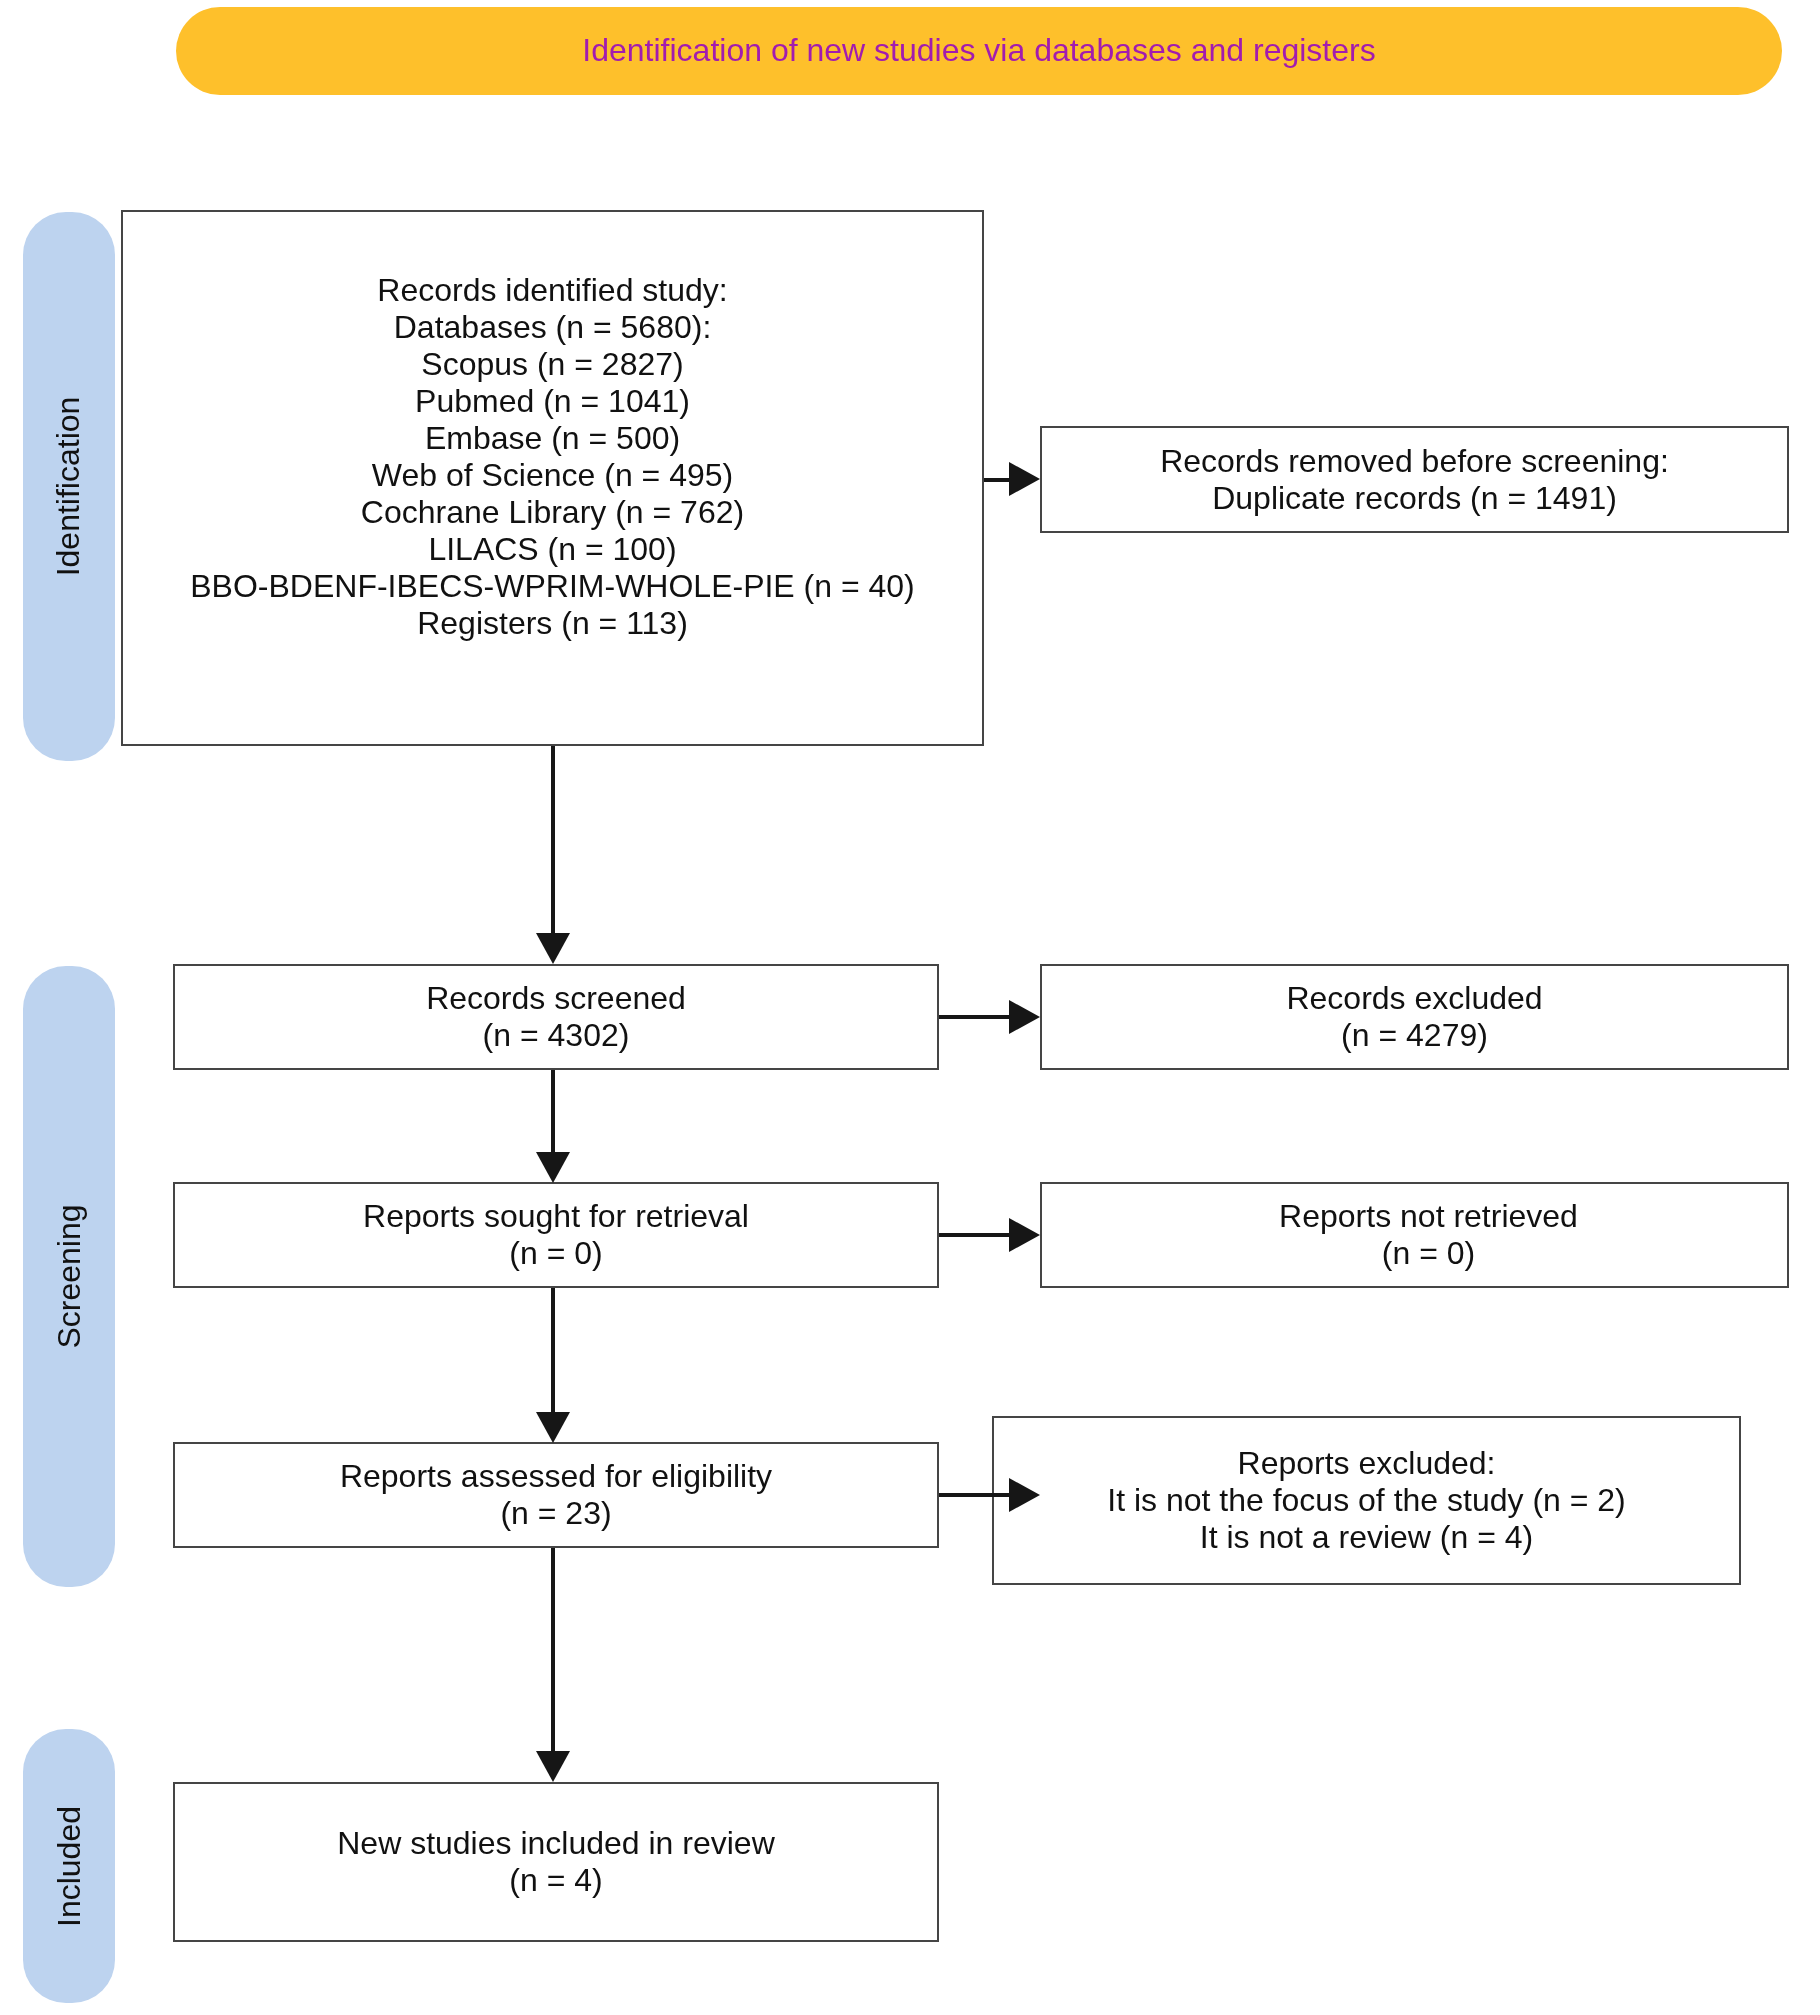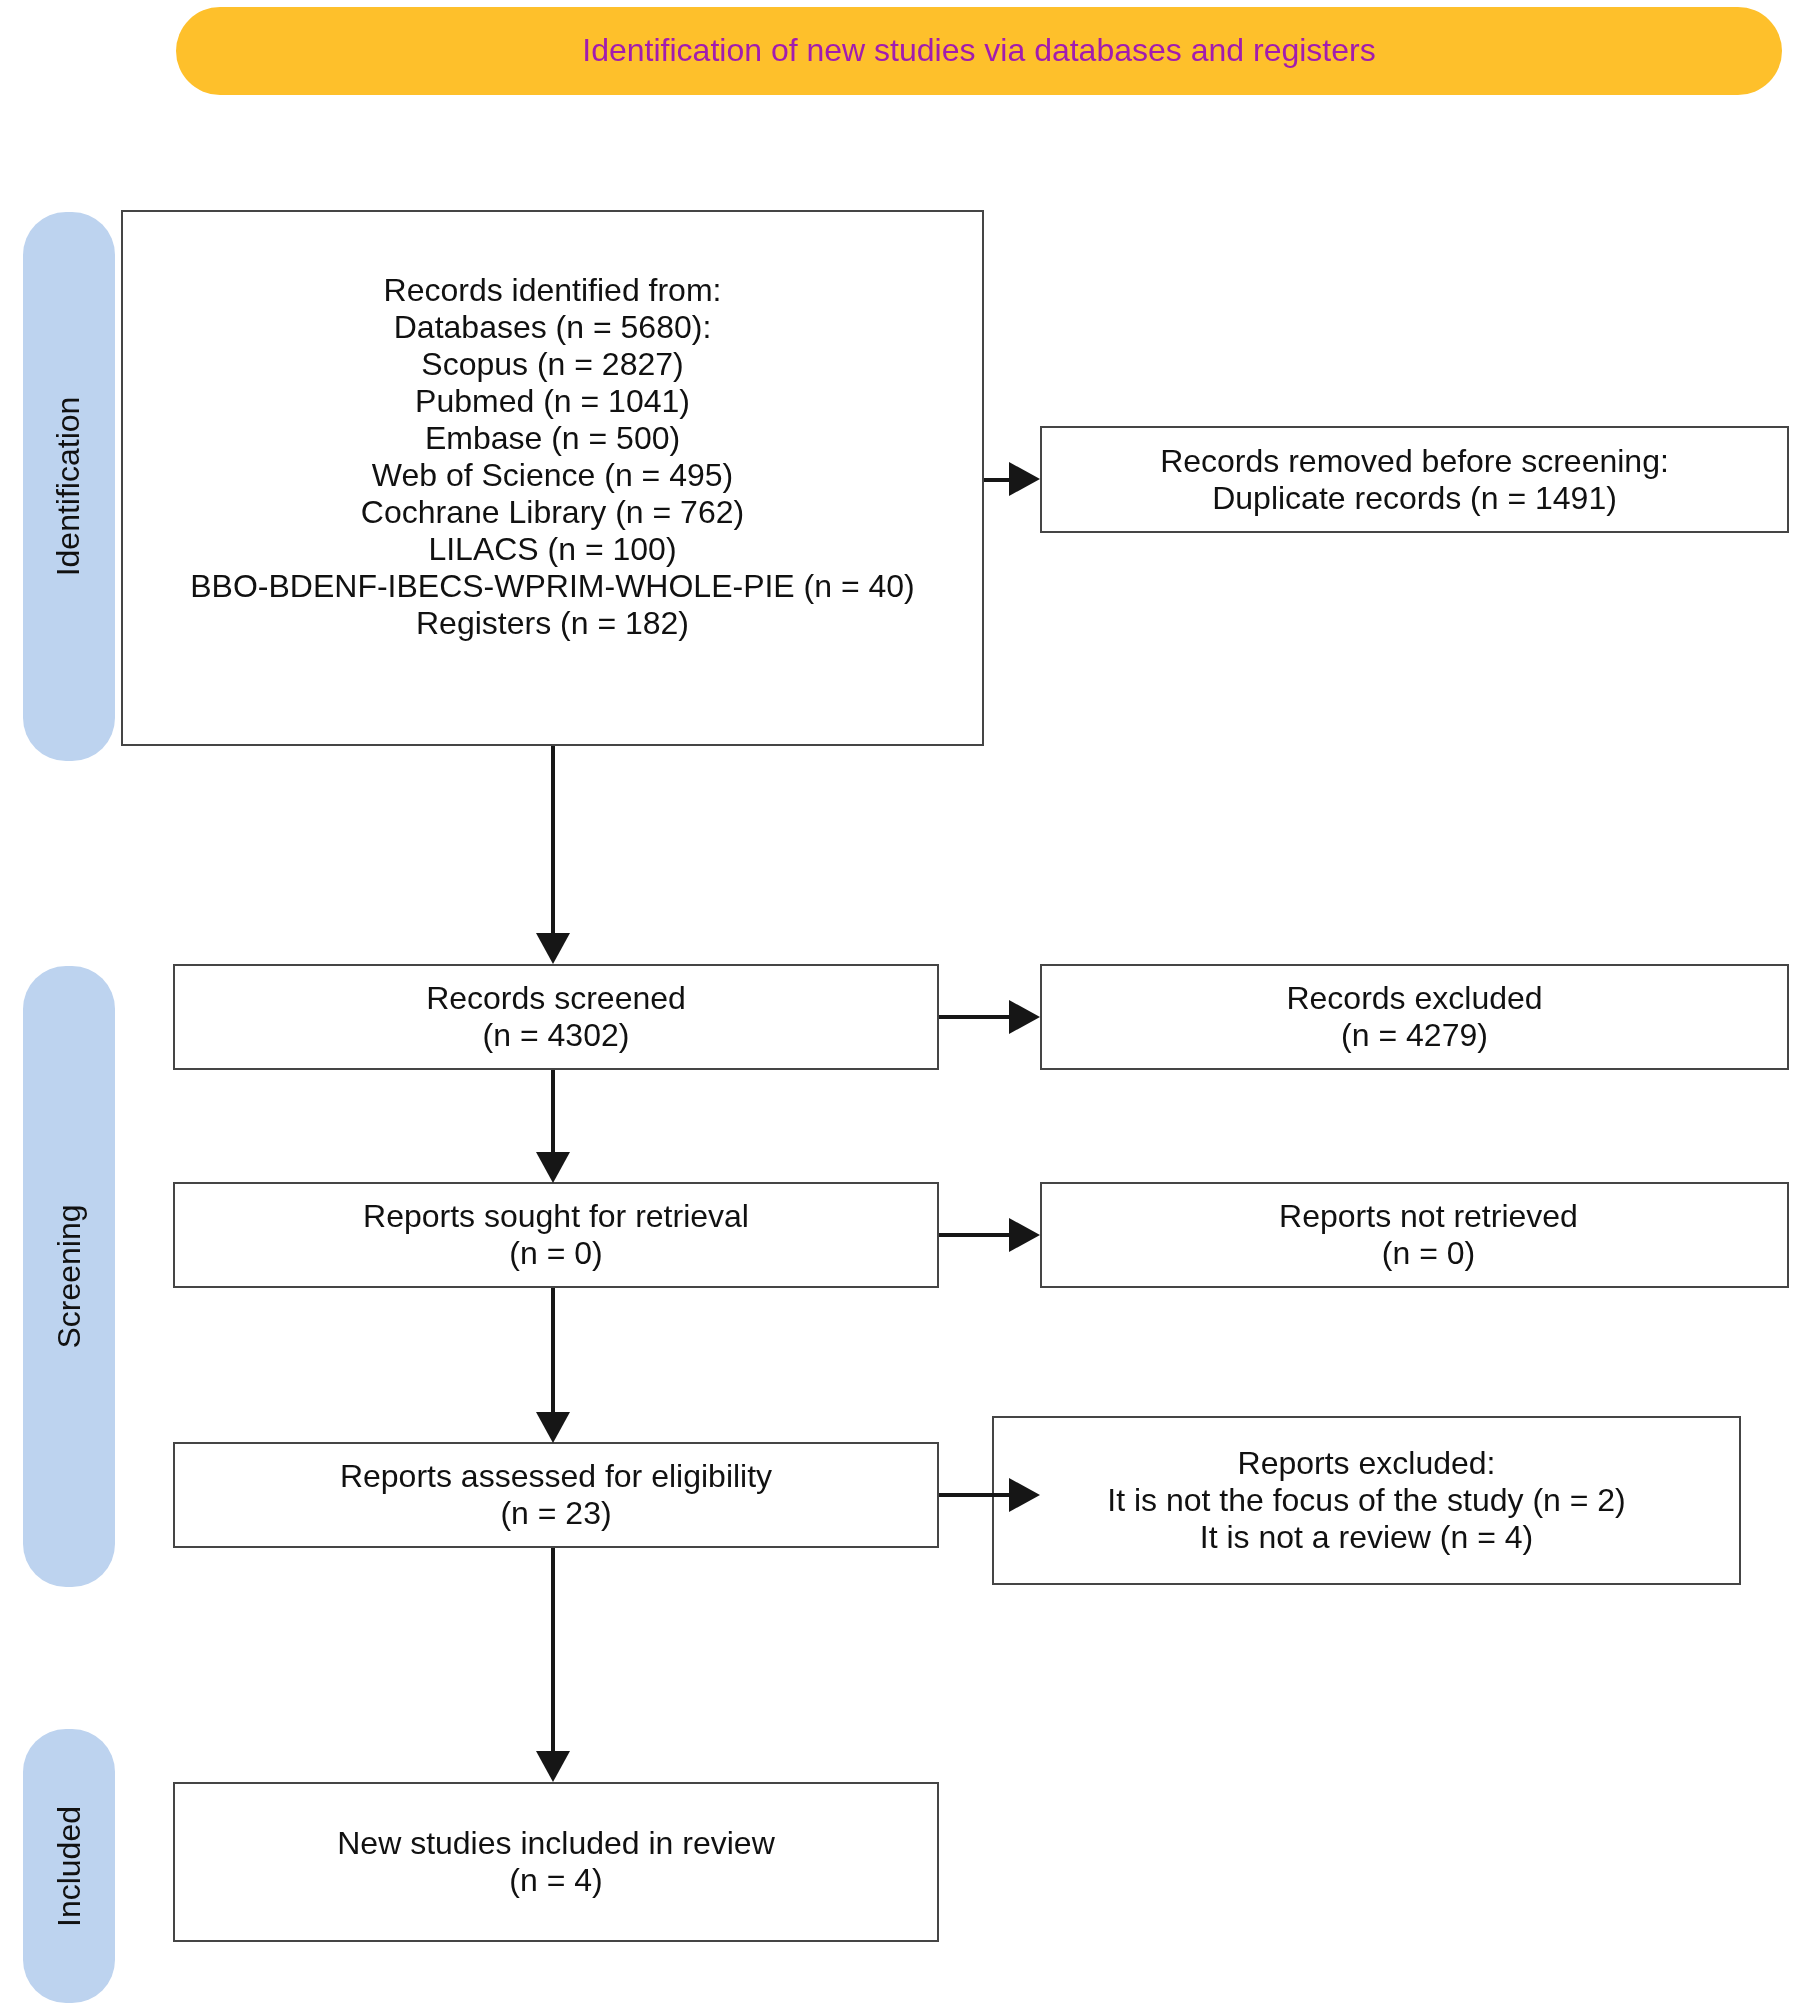--- a/index.html
+++ b/index.html
@@ -69,30 +69,30 @@
     <span>Identification</span>
   </div>
   <div class="stage" id="stage-screening">
     <span>Screening</span>
   </div>
   <div class="stage" id="stage-included">
     <span>Included</span>
   </div>
 
   <div class="node" id="box-records-identified">
-      <div>Records identified from:</div>
+      <div>Records identified study:</div>
       <div>Databases (n = 5680):</div>
       <div>Scopus (n = 2827)</div>
       <div>Pubmed (n = 1041)</div>
       <div>Embase (n = 500)</div>
       <div>Web of Science (n = 495)</div>
       <div>Cochrane Library (n = 762)</div>
       <div>LILACS (n = 100)</div>
       <div>BBO-BDENF-IBECS-WPRIM-WHOLE-PIE (n = 40)</div>
-      <div>Registers (n = 182)</div>
+      <div>Registers (n = 113)</div>
     </div>
 
   <div class="node" id="box-records-removed">
       <div>Records removed before screening:</div>
       <div>Duplicate records (n = 1491)</div>
     </div>
 
   <div class="node" id="box-records-screened">
       <div>Records screened</div>
       <div>(n = 4302)</div>

